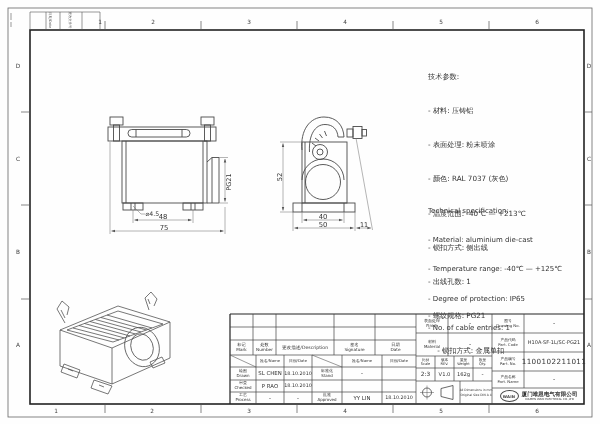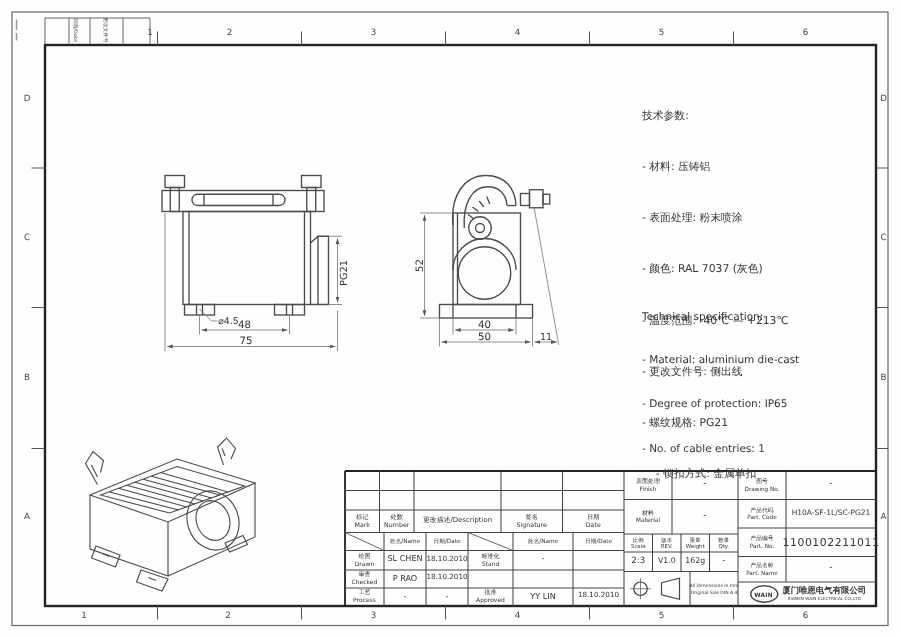--- a/index.html
+++ b/index.html
@@ -121,29 +121,31 @@
 
   <span class="rot" style="left:42px;top:18px">日期/Date</span>
   <span class="rot" style="left:62px;top:18px">更改文件号</span>
 
   <div class="spec" style="left:428px;top:48px;font-size:7.2px;line-height:11.4px;">
     <div>技术参数:</div>
     <div>- 材料: 压铸铝</div>
     <div>- 表面处理: 粉末喷涂</div>
     <div>- 颜色: RAL 7037 (灰色)</div>
     <div>- 温度范围: -40℃ — +213℃</div>
-    <div>- 更改文件号: 侧出线</div>
+    <div>- 锁扣方式: 侧出线</div>
+    <div>- 出线孔数: 1</div>
     <div>- 螺纹规格: PG21</div>
     <div>    - 锁扣方式: 金属单扣</div>
     
   </div>
 
   <div class="spec" style="left:428px;top:187px;font-size:7px;line-height:9.8px;">
     <div>Technical specification:</div>
     <div>- Material: aluminium die-cast</div>
+    <div>- Temperature range: -40℃ — +125℃</div>
     <div>- Degree of protection: IP65</div>
     <div>- No. of cable entries: 1</div>
     
     
     
     
   </div>
 
   <svg class="abs" style="left:98px;top:112px" width="150" height="125" viewBox="0 0 150 125">
     <defs>

